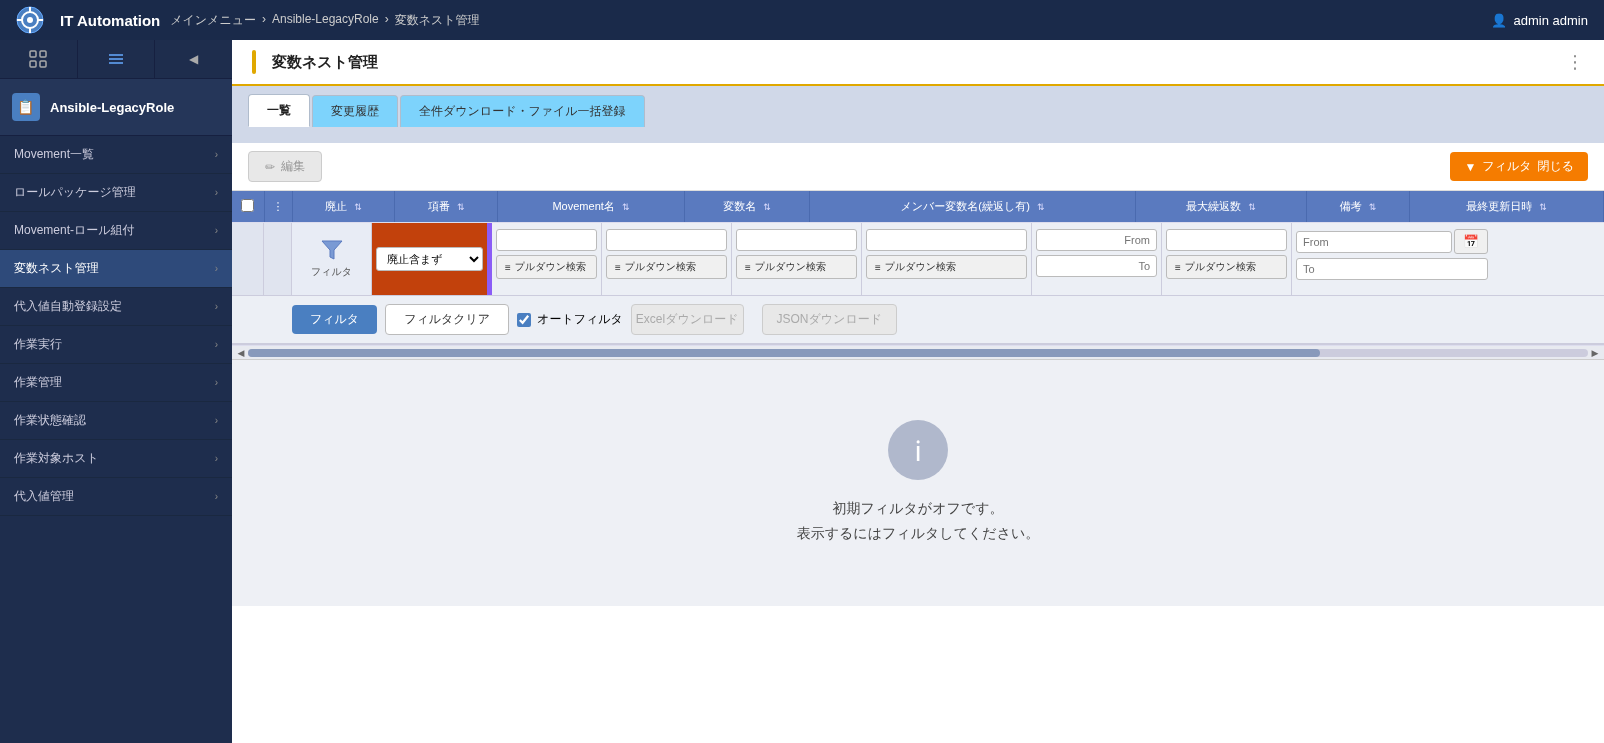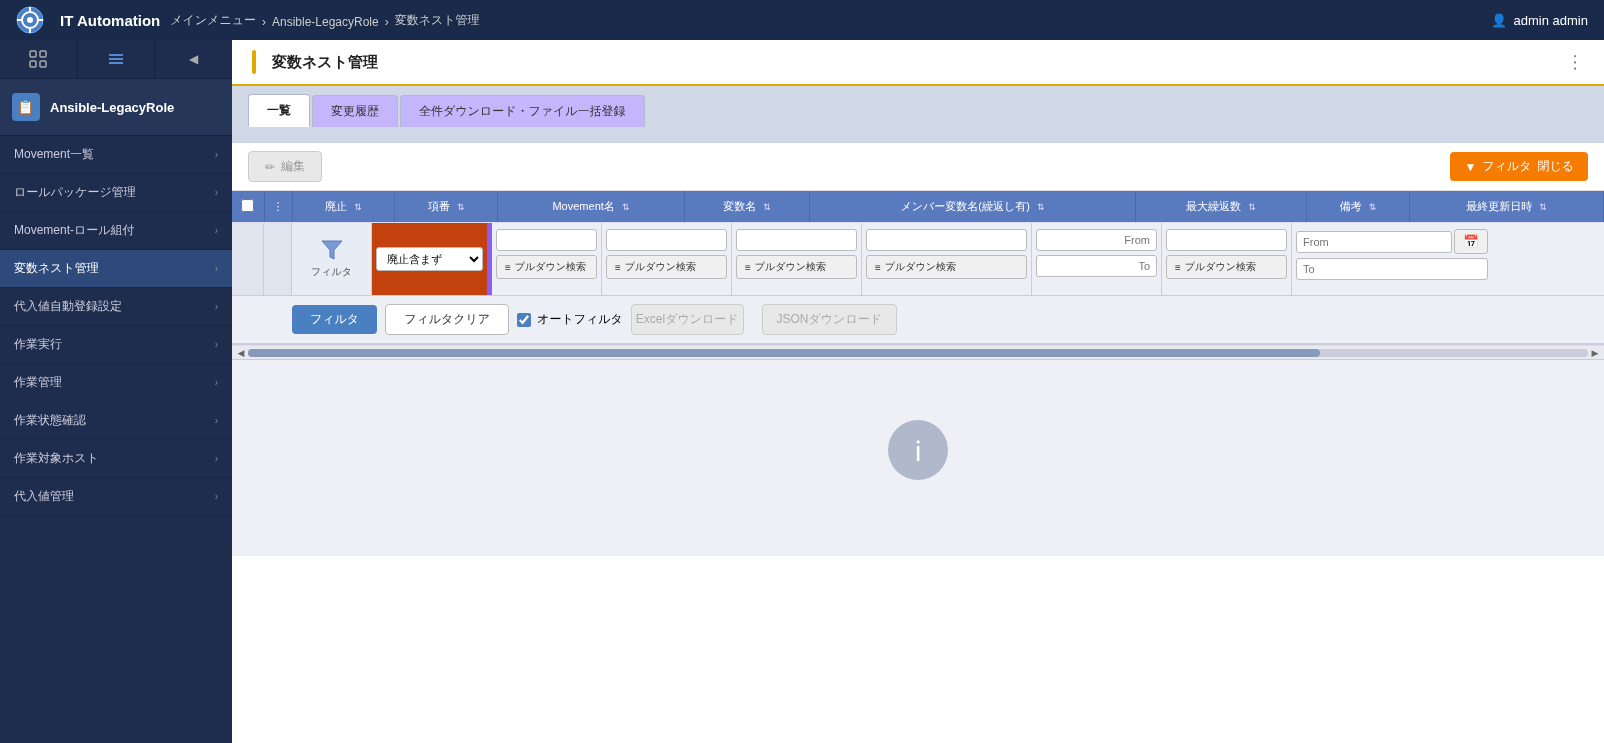--- a/index.html
+++ b/index.html
@@ -6,21 +6,21 @@
     body { font-family: 'Meiryo', 'MS Gothic', sans-serif; font-size: 12px; background: #e8eaf0; overflow: hidden; }
 
     
     .topnav {
       display: flex; align-items: center; justify-content: space-between;
       background: #1a2a4a; color: #fff; height: 40px; padding: 0 16px;
     }
     .topnav-left { display: flex; align-items: center; gap: 10px; }
     .topnav-logo { display: flex; align-items: center; gap: 16px; font-size: 15px; font-weight: bold; }
     .topnav-logo .logo-icon { width: 28px; height: 28px; }
-    .topnav-breadcrumb { font-size: 12px; color: #ccc; display: flex; align-items: flex-end; gap: 6px; }
+    .topnav-breadcrumb { font-size: 12px; color: #ccc; display: flex; align-items: flex-start; gap: 6px; }
     .topnav-user { display: flex; align-items: center; gap: 6px; font-size: 13px; }
 
     
     .layout { display: flex; height: calc(743px - 40px); }
 
     
     .sidebar { width: 232px; background: #1e2d4d; color: #ccc; flex-shrink: 0; overflow-y: auto; }
     .sidebar-header { display: flex; align-items: center; gap: 10px; padding: 14px 12px; background: #253659; color: #fff; border-bottom: 1px solid #162040; }
     .sidebar-header .s-icon { width: 28px; height: 28px; background: #4a7fc1; border-radius: 4px; display: flex; align-items: center; justify-content: center; font-size: 14px; }
     .sidebar-header .s-title { font-size: 13px; font-weight: bold; }
@@ -36,21 +36,21 @@
 
     
     .page-header { background: #fff; border-bottom: 2px solid #e0a800; padding: 10px 20px; display: flex; align-items: center; gap: 16px; }
     .page-header .ph-bar { width: 4px; height: 24px; background: #e0a800; border-radius: 2px; }
     .page-header .ph-title { font-size: 15px; font-weight: bold; color: #222; }
     .page-header .ph-desc { font-size: 12px; color: #555; margin-left: 8px; }
     .page-header .ph-menu { margin-left: auto; color: #888; cursor: pointer; font-size: 18px; }
 
     
     .tabs-row { display: flex; align-items: center; background: #d0d8e8; padding: 8px 16px 16px; gap: 2px; }
-    .tab { padding: 7px 18px; background: #c4b5fd; color: #333; cursor: pointer; border-radius: 4px 4px 0 0; font-size: 12px; border: 1px solid #b0bccc; border-bottom: none; }
+    .tab { padding: 7px 18px; background: #7dd3fc; color: #333; cursor: pointer; border-radius: 4px 4px 0 0; font-size: 12px; border: 1px solid #b0bccc; border-bottom: none; }
     .tab.active { background: #fff; color: #222; font-weight: bold; border-bottom: 1px solid #fff; }
 
     
     .toolbar-row { background: #fff; padding: 8px 16px; display: flex; align-items: center; gap: 8px; border-bottom: 1px solid #ddd; }
     .toolbar-row .edit-btn { display: flex; align-items: center; gap: 6px; padding: 6px 16px; background: #e8e8e8; color: #999; border: 1px solid #ccc; border-radius: 4px; cursor: not-allowed; font-size: 12px; }
     .filter-close-btn { margin-left: auto; display: flex; align-items: center; gap: 6px; padding: 6px 14px; background: #f57c00; color: #fff; border: none; border-radius: 4px; cursor: pointer; font-size: 12px; }
 
     
     .table-area { background: #fff; flex: 1; overflow: hidden; position: relative; }
     .table-scroll { overflow-x: auto; }
@@ -355,16 +355,20 @@
           <div class="scroll-arrow">◀</div>
           <div class="scrollbar-track">
             <div class="scrollbar-thumb"></div>
           </div>
           <div class="scroll-arrow">▶</div>
         </div>
       </div>
 
       <div class="empty-state">
         <div class="empty-icon">ℹ</div>
+        <div class="empty-text">
+          <div>初期フィルタがオフです。</div>
+          <div>表示するにはフィルタしてください。</div>
+        </div>
       </div>
     </div>
   </div>
 </div>
 
 </body></html>

